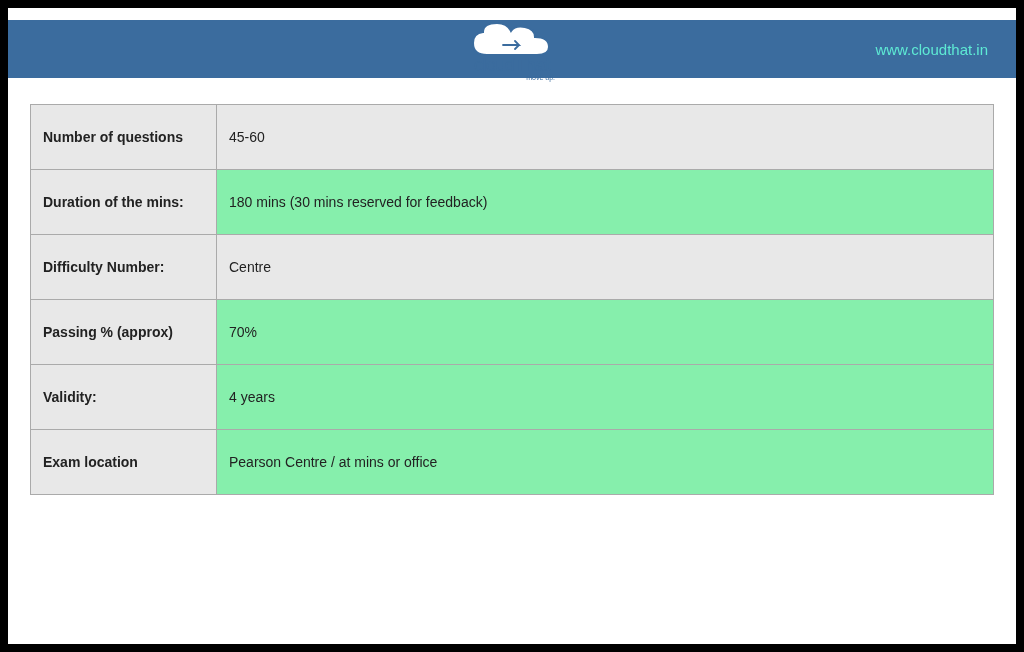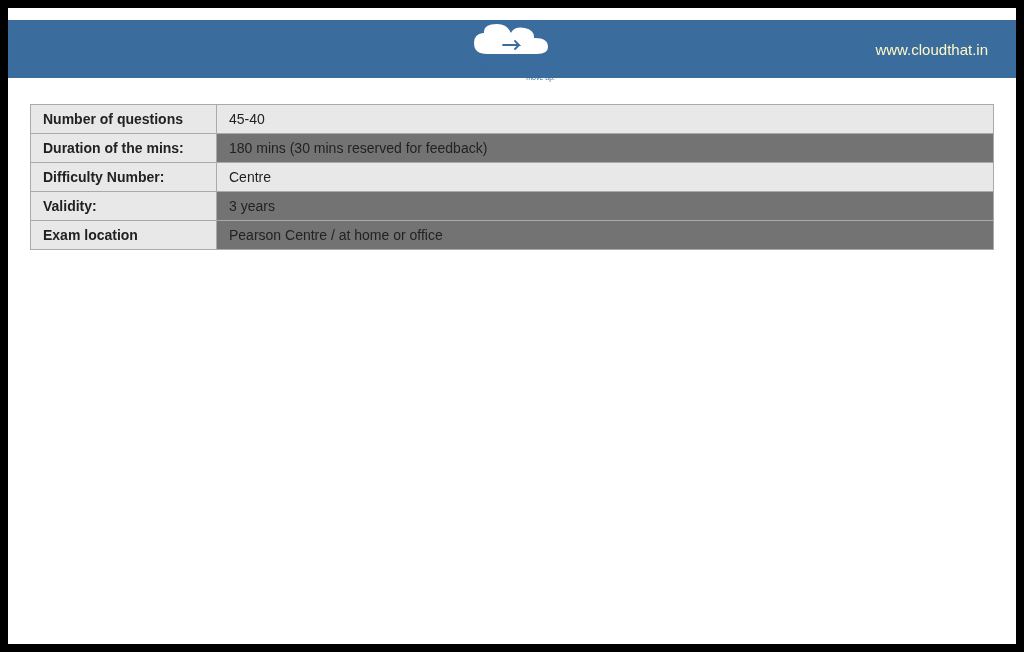--- a/index.html
+++ b/index.html
@@ -23,21 +23,21 @@
       background: #3b6c9e;
       height: 58px;
       display: flex;
       align-items: center;
       justify-content: flex-end;
       padding: 0 28px;
       position: relative;
       margin-top: 12px;
     }
     .header-url {
-      color: #fef9c3;
+      color: #5eead4;
       font-size: 15px;
       font-weight: 500;
     }
     .logo-wrap {
       position: absolute;
       left: 50%;
       top: 48%;
       transform: translate(-50%, -50%);
       text-align: center;
     }
@@ -67,35 +67,35 @@
     .content-area {
       padding: 26px 22px 18px 22px;
     }
     .info-table {
       width: 100%;
       border-collapse: collapse;
       border: 1px solid #aaa;
     }
     .info-table td {
       border: 1px solid #aaa;
-      padding: 6px 12px;
+      padding: 24px 12px;
       font-size: 14px;
       color: #222;
       vertical-align: middle;
     }
     .info-table td.label {
       width: 186px;
       background: #e8e8e8;
       font-weight: 600;
     }
     .info-table tr.alt td.value {
       background: #e8e8e8;
     }
     .info-table tr.norm td.value {
-      background: #737373;
+      background: #86efac;
     }
     .info-table td.value {
       font-weight: 500;
     }
   </style>
 </head>
 <body>
 
 <div class="container">
   <div class="header-bar">
@@ -112,34 +112,38 @@
       <div class="logo-tagline">move up.</div>
     </div>
     <div class="header-url">www.cloudthat.in</div>
   </div>
 
   <div class="content-area">
     <table class="info-table">
       <tbody>
         <tr class="alt">
           <td class="label">Number of questions</td>
-          <td class="value">45-40</td>
+          <td class="value">45-60</td>
         </tr>
         <tr class="norm">
           <td class="label">Duration of the mins:</td>
           <td class="value">180 mins (30 mins reserved for feedback)</td>
         </tr>
         <tr class="alt">
           <td class="label">Difficulty Number:</td>
           <td class="value">Centre</td>
         </tr>
         <tr class="norm">
+          <td class="label">Passing % (approx)</td>
+          <td class="value">70%</td>
+        </tr>
+        <tr class="norm">
           <td class="label">Validity:</td>
-          <td class="value">3 years</td>
+          <td class="value">4 years</td>
         </tr>
         <tr class="norm">
           <td class="label">Exam location</td>
-          <td class="value">Pearson Centre / at home or office</td>
+          <td class="value">Pearson Centre / at mins or office</td>
         </tr>
       </tbody>
     </table>
   </div>
 </div>
 
 </body></html>

